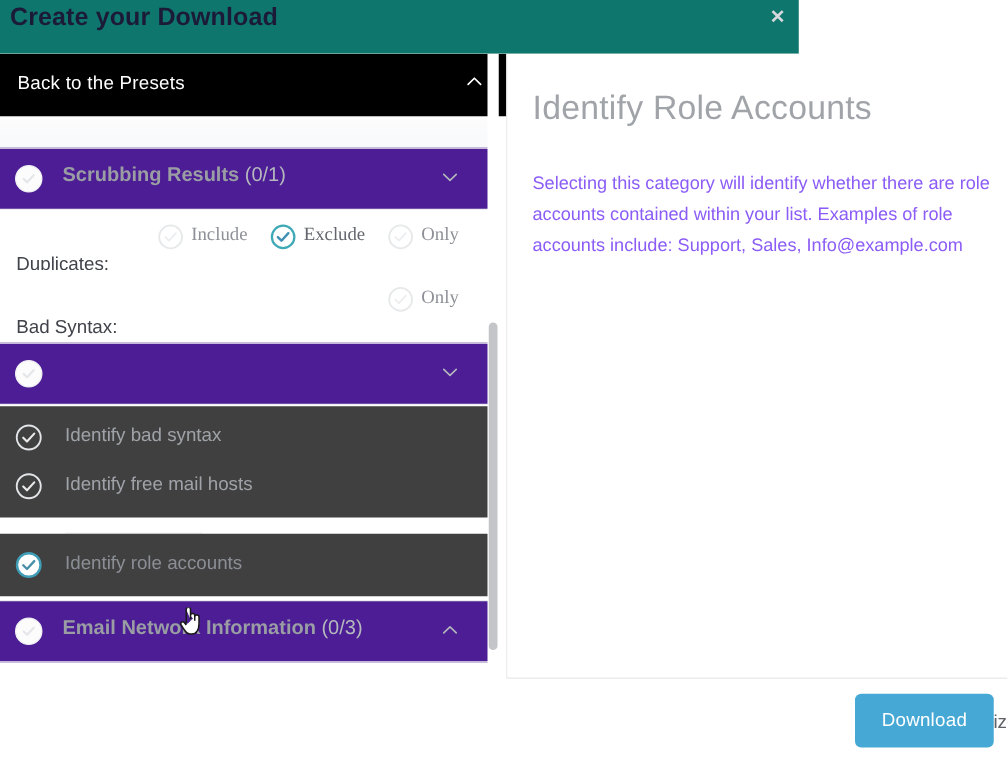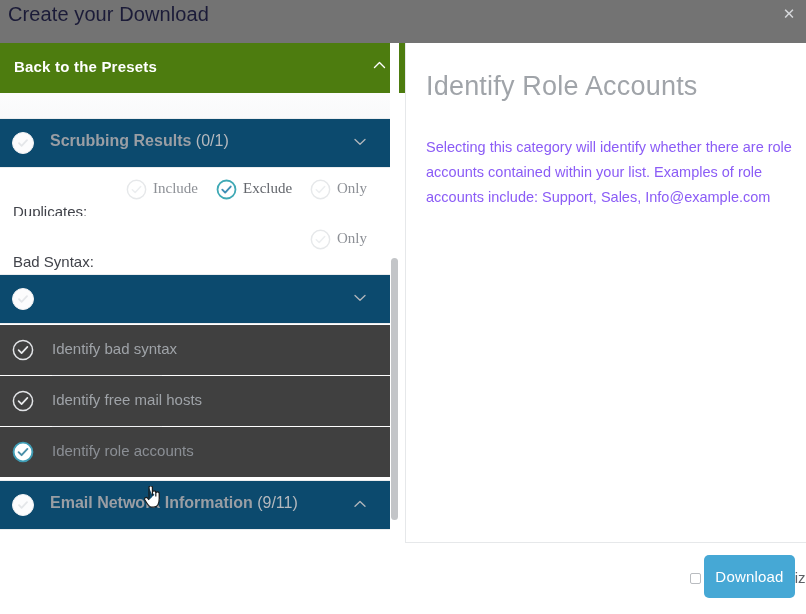--- a/index.html
+++ b/index.html
@@ -13,24 +13,25 @@
     font-family: "Liberation Sans", sans-serif;
     overflow: hidden;
     position: relative;
     color: #333;
   }
 
   
   .modal-titlebar {
     position: absolute;
     left: 0; top: 0;
-    width: 806px;
+    width: 639px;
     height: 43px;
-    background: #737373;
+    background: #0f766e;
     border-bottom: 1px solid #eceef0;
+    font-weight: bold;
   }
   .modal-title {
     position: absolute;
     left: 8px;
     top: 3px;
     font-size: 20px;
     color: #1b1b38;
     letter-spacing: 0.1px;
     white-space: nowrap;
   }
@@ -64,24 +65,23 @@
     height: 500px;
     background: #ffffff;
     border-right: 1px solid #e6e8ea;
     overflow: hidden;
   }
   .presets-bar {
     position: absolute;
     left: 0; top: 0;
     width: 405px;
     height: 50px;
-    background: #4d7c0f;
+    background: #000000;
     z-index: 6;
     cursor: pointer;
-    font-weight: bold;
   }
   .presets-bar-label {
     position: absolute;
     left: 14px;
     top: 15px;
     color: #ffffff;
     font-size: 15px;
     letter-spacing: 0.2px;
   }
   .presets-bar-chev {
@@ -119,21 +119,21 @@
   .partial-ring.gray {
     border-color: #e3e5e8;
   }
 
   
   .sec-header {
     position: absolute;
     left: 0;
     width: 392px;
     height: 48px;
-    background: #0c4a6e;
+    background: #4c1d95;
     border-top: 1px solid #ebedef;
     border-bottom: 1px solid #ebedef;
     cursor: pointer;
     z-index: 2;
   }
   .sec-icon {
     position: absolute;
     left: 12px;
     top: 13px;
     width: 22px;
@@ -338,21 +338,21 @@
     position: absolute;
     left: 18px;
     top: -1px;
     font-size: 15px;
     color: #5d6066;
   }
   .download-btn {
     position: absolute;
     right: 11px;
     top: 10px;
-    width: 91px;
+    width: 111px;
     height: 43px;
     background: #46a8d5;
     border-radius: 5px;
     border: none;
     color: #ffffff;
     font-size: 15px;
     font-family: "Liberation Sans", sans-serif;
     cursor: pointer;
     letter-spacing: 0.2px;
   }
@@ -443,21 +443,21 @@
 
       <div class="list-row" style="top:282px;">
         <svg class="licon" viewBox="0 0 22 22">
           <circle cx="11" cy="11" r="9.6" fill="none" stroke="#e2e4e7" stroke-width="1.5"></circle>
           <path d="M6.6 11.2 L9.6 14.2 L15.4 7.9" fill="none" stroke="#e8eaec" stroke-width="1.7" stroke-linecap="round" stroke-linejoin="round"></path>
         </svg>
         <span class="ltext">Identify bad syntax</span>
       </div>
       <div class="row-sep" style="top:332px;"></div>
 
-      <div class="list-row" style="top:333px;">
+      <div class="list-row" style="top:321px;">
         <svg class="licon" viewBox="0 0 22 22">
           <circle cx="11" cy="11" r="9.6" fill="none" stroke="#e2e4e7" stroke-width="1.5"></circle>
           <path d="M6.6 11.2 L9.6 14.2 L15.4 7.9" fill="none" stroke="#e8eaec" stroke-width="1.7" stroke-linecap="round" stroke-linejoin="round"></path>
         </svg>
         <span class="ltext">Identify free mail hosts</span>
       </div>
       <div class="row-sep" style="top:383px;"></div>
 
       <div class="list-row checked" style="top:384px;">
         <svg class="licon" viewBox="0 0 22 22">
@@ -468,21 +468,21 @@
       </div>
 
       <div class="sec-header" style="top:437px;">
         <div class="sec-icon">
           <svg class="chk" viewBox="0 0 12 12">
             <path d="M2 6.2 L4.6 8.8 L10 3.2" fill="none" stroke="#e4e6e9" stroke-width="1.8" stroke-linecap="round" stroke-linejoin="round"></path>
           </svg>
         </div>
         <div class="sec-title">
           <span>Email Network Information</span>
-          <span class="sec-count">(9/11)</span>
+          <span class="sec-count">(0/3)</span>
         </div>
         <svg class="sec-chev" viewBox="0 0 12 8">
           <path d="M1 6.3 L6 1.5 L11 6.3" fill="none" stroke="#b3b7bc" stroke-width="1.3" stroke-linecap="round" stroke-linejoin="round"></path>
         </svg>
       </div>
 
     </div>
 
     <div class="presets-bar">
       <div class="presets-bar-label">Back to the Presets</div>

